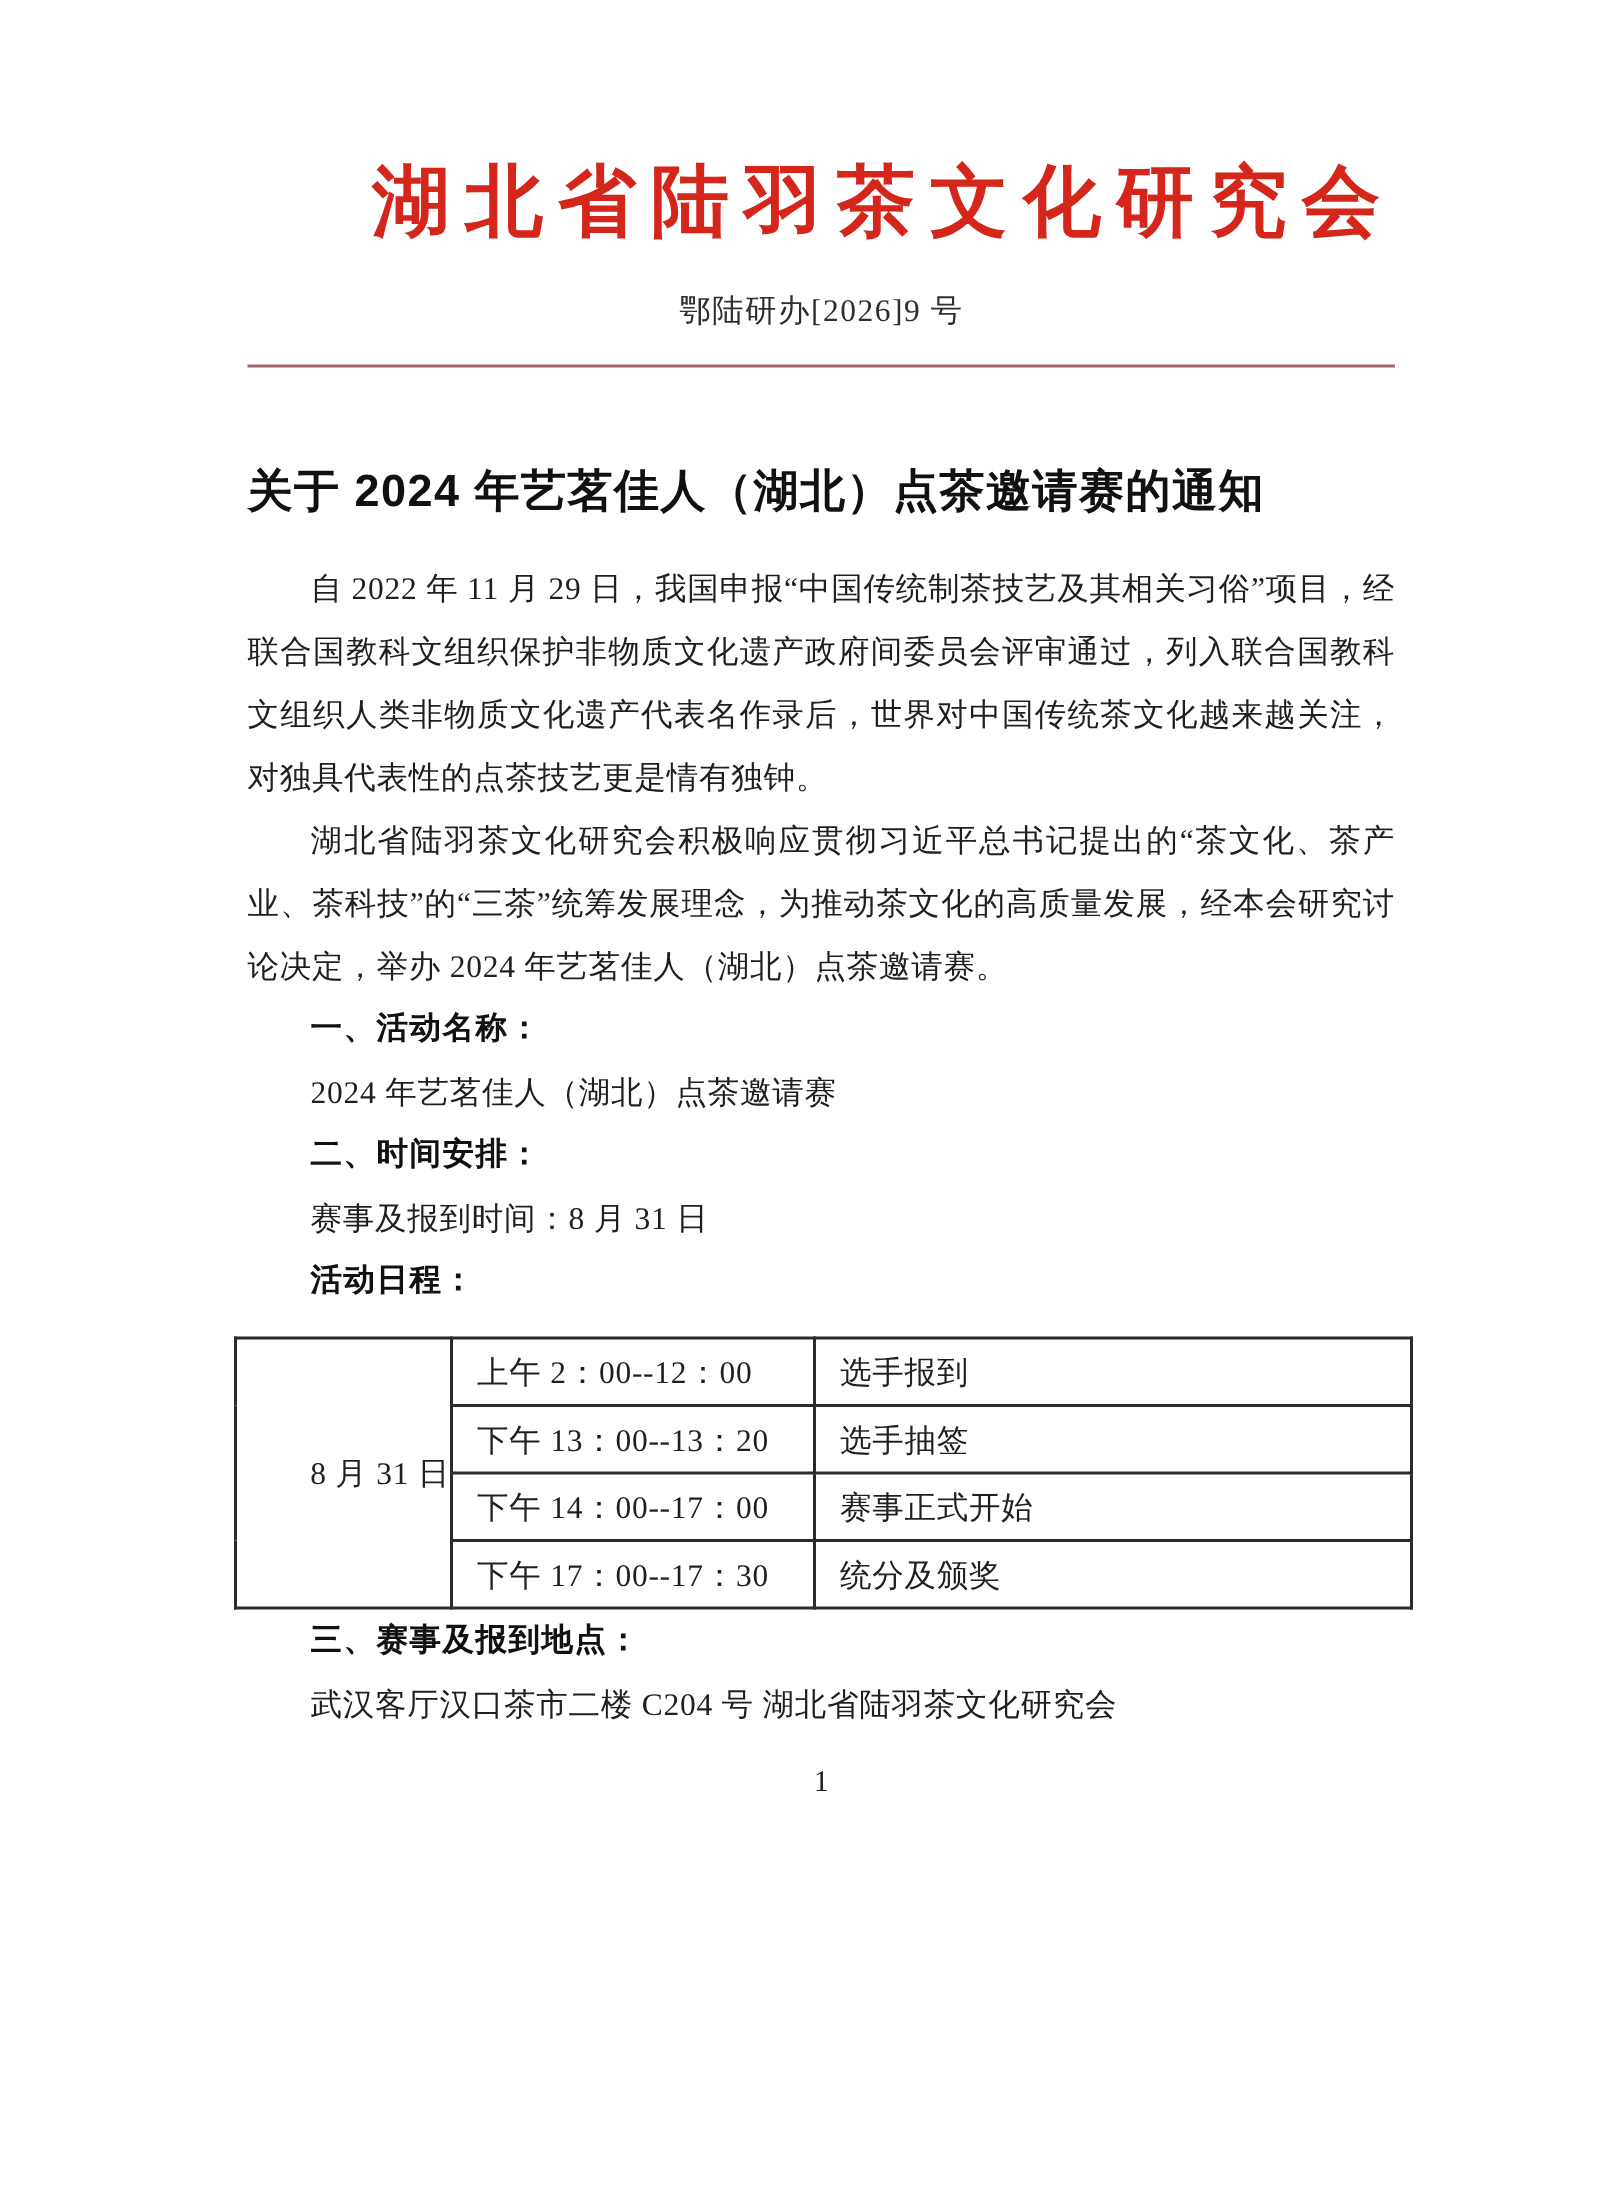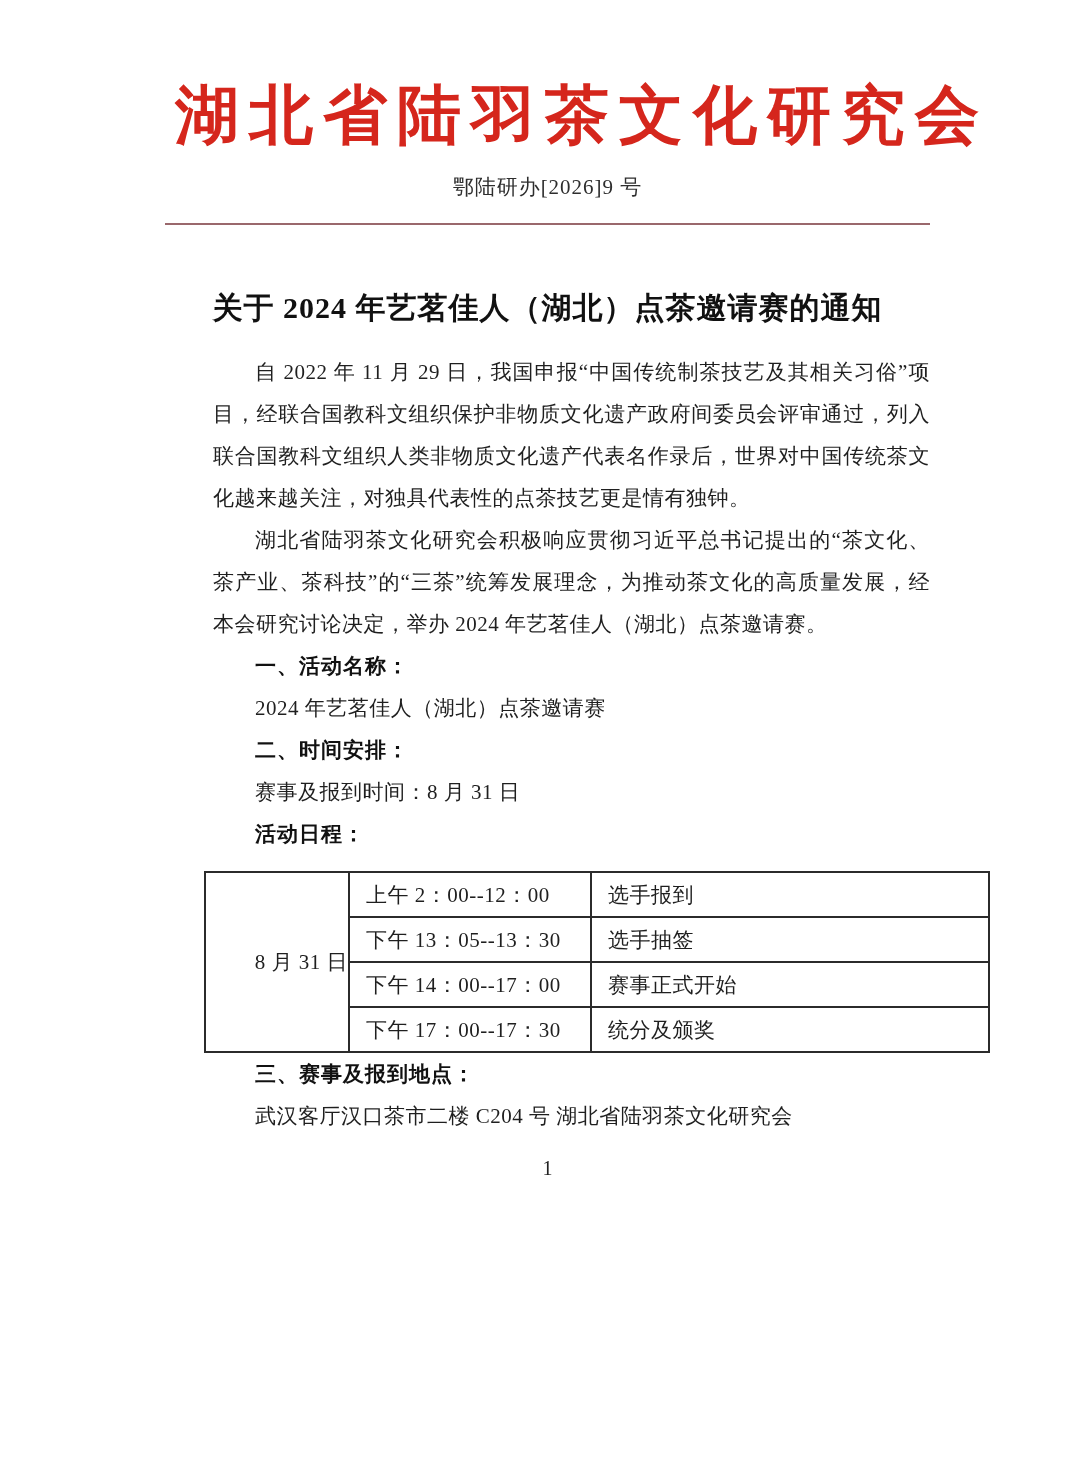--- a/index.html
+++ b/index.html
@@ -15,23 +15,23 @@
     color:var(--ink);
     font-family:"Liberation Serif","DejaVu Serif",serif;
     overflow:hidden;
   }
   .page{
     box-sizing:border-box;
     width:1080px;height:1459px;
     padding:0 150px 0 165px;
   }
   .org-title{
-    margin:76px 0 0;
+    margin:96px 0 0;
     text-align:right;
-    font-size:64px;
+    font-size:52px;
     line-height:80px;
     font-weight:700;
     color:var(--red);
     letter-spacing:10px;
     white-space:nowrap;
     text-indent:10px; 
   }
   .doc-number{
     margin-top:16px;
     text-align:center;
@@ -39,30 +39,29 @@
     line-height:30px;
     color:#2e2e2e;
     letter-spacing:1px;
   }
   .red-rule{
     height:2px;
     background:var(--rule);
     margin-top:21px;
   }
   .notice-title{
-    font-family:Liberation Serif, serif;
+    font-family:Liberation Sans, sans-serif;
     font-weight:700;
     font-size:30px;
     line-height:42px;
-    text-align:center;
     letter-spacing:1px;
     margin:62px 0 0;
     color:#111;
   }
-  .content{margin-top:22px;margin-left:48px;}
+  .content{margin-top:22px;}
   .content p{
     margin:0;
     font-size:21px;
     line-height:42px;
     text-align:justify;
     text-indent:2em;
     letter-spacing:0.5px;
   }
   .content p.sec-heading{
     font-family:"Liberation Sans","DejaVu Sans",sans-serif;
@@ -125,21 +124,21 @@
     <p class="sec-heading">活动日程：</p>
 
     <table class="schedule">
       <tbody>
         <tr>
           <td class="date-cell" rowspan="4">8 月 31 日</td>
           <td class="time-cell">上午 2：00--12：00</td>
           <td class="event-cell">选手报到</td>
         </tr>
         <tr>
-          <td class="time-cell">下午 13：05--13：30</td>
+          <td class="time-cell">下午 13：00--13：20</td>
           <td class="event-cell">选手抽签</td>
         </tr>
         <tr>
           <td class="time-cell">下午 14：00--17：00</td>
           <td class="event-cell">赛事正式开始</td>
         </tr>
         <tr>
           <td class="time-cell">下午 17：00--17：30</td>
           <td class="event-cell">统分及颁奖</td>
         </tr>

